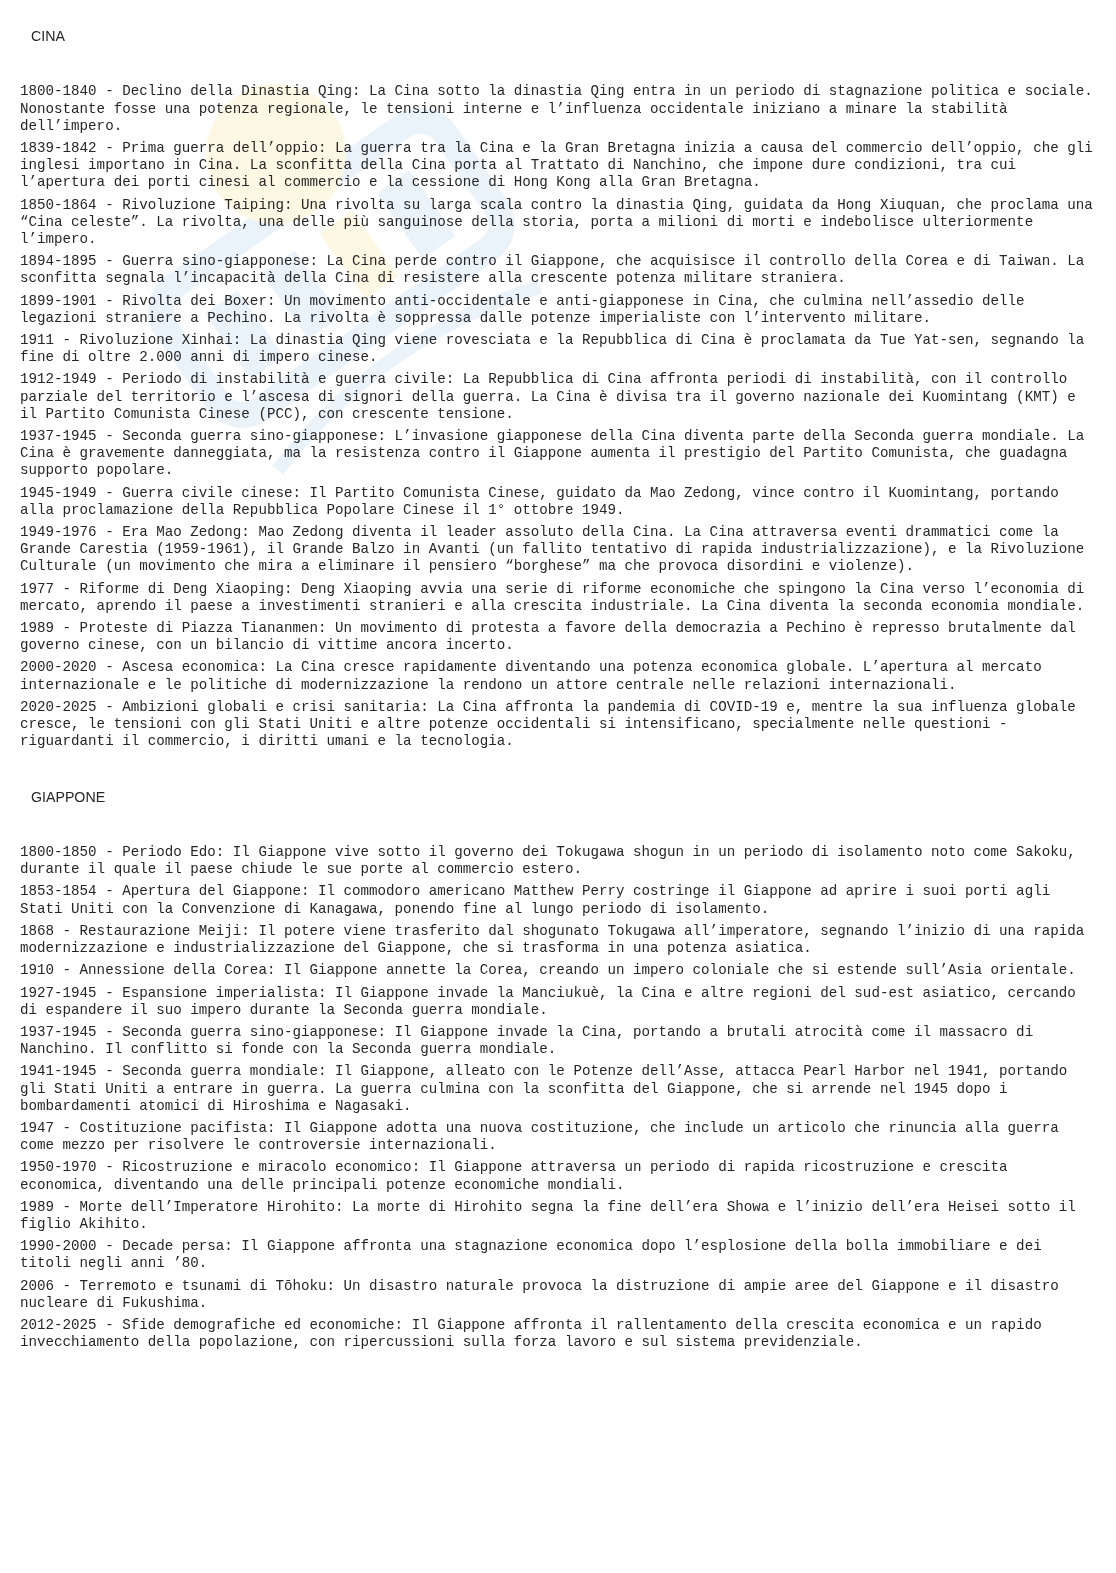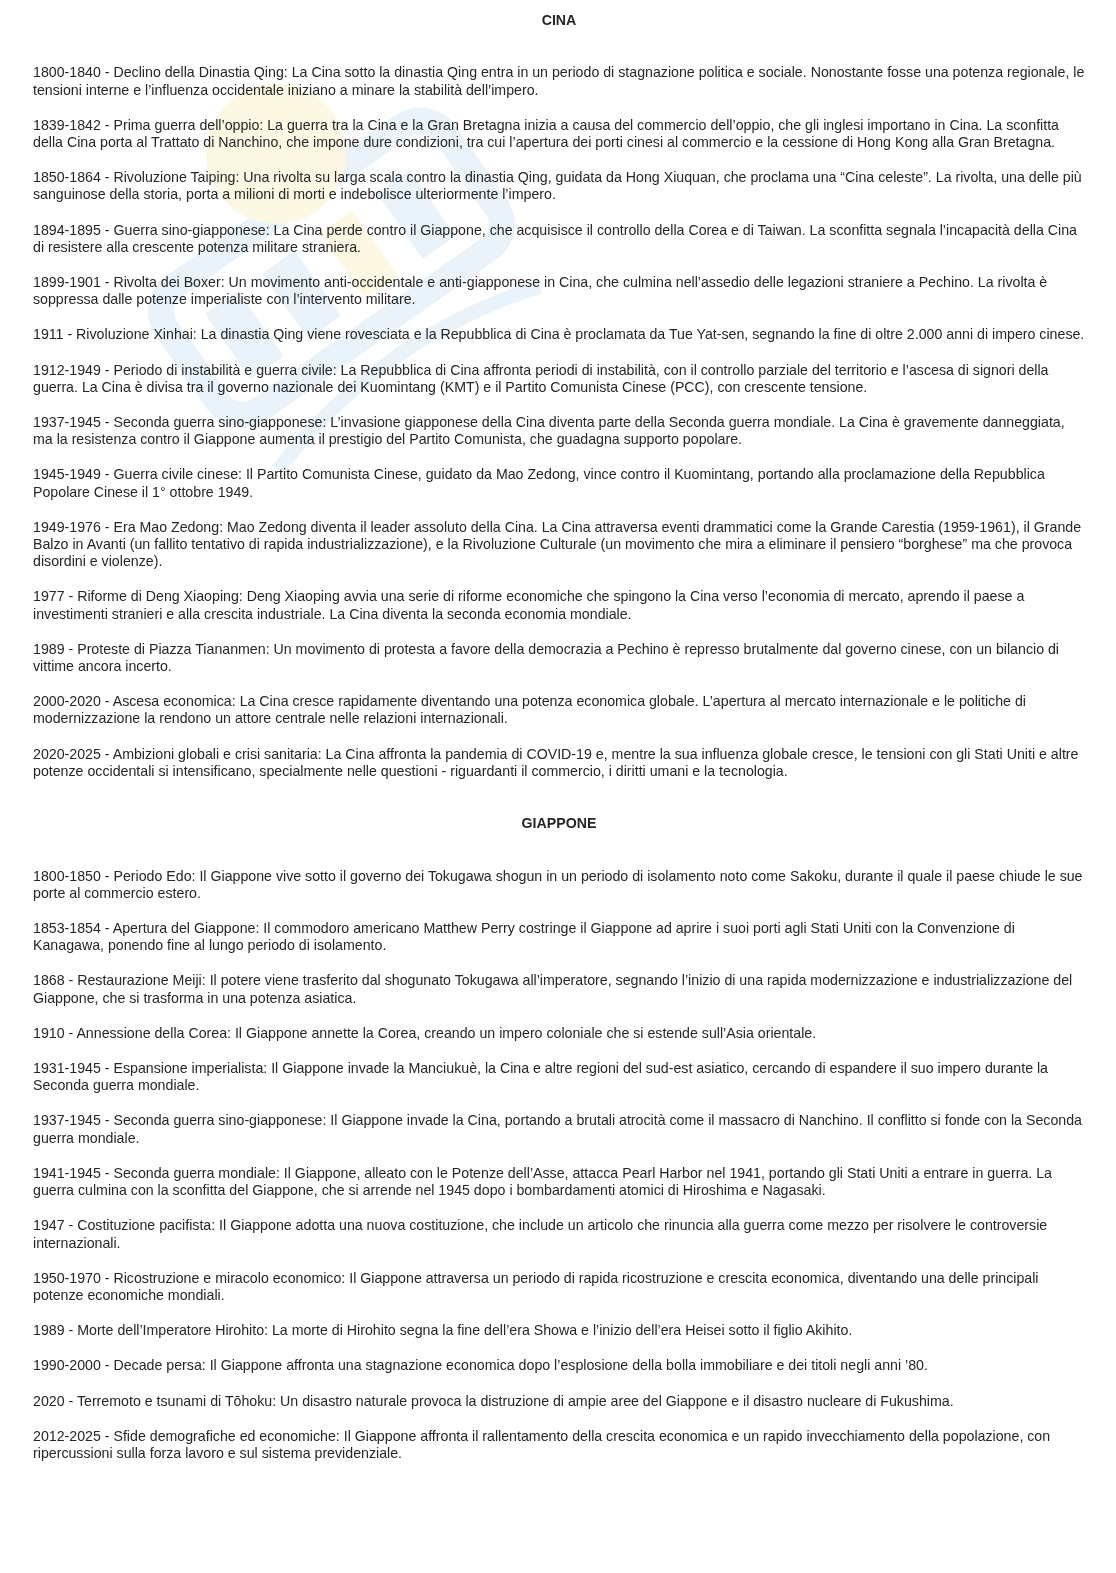--- a/index.html
+++ b/index.html
@@ -18,31 +18,31 @@
       color: #262626;
     }
     .page {
       position: absolute;
       left: 15px;
       top: 12px;
       width: 1088px;
       z-index: 2;
     }
     .section-title {
-      margin: 0;
-      font-weight: bold;
+      margin: 16px;
+      font-weight: normal;
       font-size: 14.2px;
       line-height: 17.2px;
-      text-align: center;
     }
     .spacer {
       height: 17.2px;
     }
     .entry {
-      margin: 18px;
+      margin: 5px;
+      font-family: Liberation Mono, monospace;
     }
     .watermark {
       position: absolute;
       left: 60px;
       top: 20px;
       width: 560px;
       height: 520px;
       z-index: 1;
       pointer-events: none;
       opacity: 0.16;
@@ -88,24 +88,24 @@
 
   <div class="spacer"></div>
 
   <section>
     <h2 class="section-title">GIAPPONE</h2>
     <div class="spacer"></div>
     <p class="entry">1800-1850 - Periodo Edo: Il Giappone vive sotto il governo dei Tokugawa shogun in un periodo di isolamento noto come Sakoku, durante il quale il paese chiude le sue porte al commercio estero.</p>
     <p class="entry">1853-1854 - Apertura del Giappone: Il commodoro americano Matthew Perry costringe il Giappone ad aprire i suoi porti agli Stati Uniti con la Convenzione di Kanagawa, ponendo fine al lungo periodo di isolamento.</p>
     <p class="entry">1868 - Restaurazione Meiji: Il potere viene trasferito dal shogunato Tokugawa all’imperatore, segnando l’inizio di una rapida modernizzazione e industrializzazione del Giappone, che si trasforma in una potenza asiatica.</p>
     <p class="entry">1910 - Annessione della Corea: Il Giappone annette la Corea, creando un impero coloniale che si estende sull’Asia orientale.</p>
-    <p class="entry">1931-1945 - Espansione imperialista: Il Giappone invade la Manciukuè, la Cina e altre regioni del sud-est asiatico, cercando di espandere il suo impero durante la Seconda guerra mondiale.</p>
+    <p class="entry">1927-1945 - Espansione imperialista: Il Giappone invade la Manciukuè, la Cina e altre regioni del sud-est asiatico, cercando di espandere il suo impero durante la Seconda guerra mondiale.</p>
     <p class="entry">1937-1945 - Seconda guerra sino-giapponese: Il Giappone invade la Cina, portando a brutali atrocità come il massacro di Nanchino. Il conflitto si fonde con la Seconda guerra mondiale.</p>
     <p class="entry">1941-1945 - Seconda guerra mondiale: Il Giappone, alleato con le Potenze dell’Asse, attacca Pearl Harbor nel 1941, portando gli Stati Uniti a entrare in guerra. La guerra culmina con la sconfitta del Giappone, che si arrende nel 1945 dopo i bombardamenti atomici di Hiroshima e Nagasaki.</p>
     <p class="entry">1947 - Costituzione pacifista: Il Giappone adotta una nuova costituzione, che include un articolo che rinuncia alla guerra come mezzo per risolvere le controversie internazionali.</p>
     <p class="entry">1950-1970 - Ricostruzione e miracolo economico: Il Giappone attraversa un periodo di rapida ricostruzione e crescita economica, diventando una delle principali potenze economiche mondiali.</p>
     <p class="entry">1989 - Morte dell’Imperatore Hirohito: La morte di Hirohito segna la fine dell’era Showa e l’inizio dell’era Heisei sotto il figlio Akihito.</p>
     <p class="entry">1990-2000 - Decade persa: Il Giappone affronta una stagnazione economica dopo l’esplosione della bolla immobiliare e dei titoli negli anni ’80.</p>
-    <p class="entry">2020 - Terremoto e tsunami di Tōhoku: Un disastro naturale provoca la distruzione di ampie aree del Giappone e il disastro nucleare di Fukushima.</p>
+    <p class="entry">2006 - Terremoto e tsunami di Tōhoku: Un disastro naturale provoca la distruzione di ampie aree del Giappone e il disastro nucleare di Fukushima.</p>
     <p class="entry">2012-2025 - Sfide demografiche ed economiche: Il Giappone affronta il rallentamento della crescita economica e un rapido invecchiamento della popolazione, con ripercussioni sulla forza lavoro e sul sistema previdenziale.</p>
   </section>
 
 </div>
 
 </body></html>

